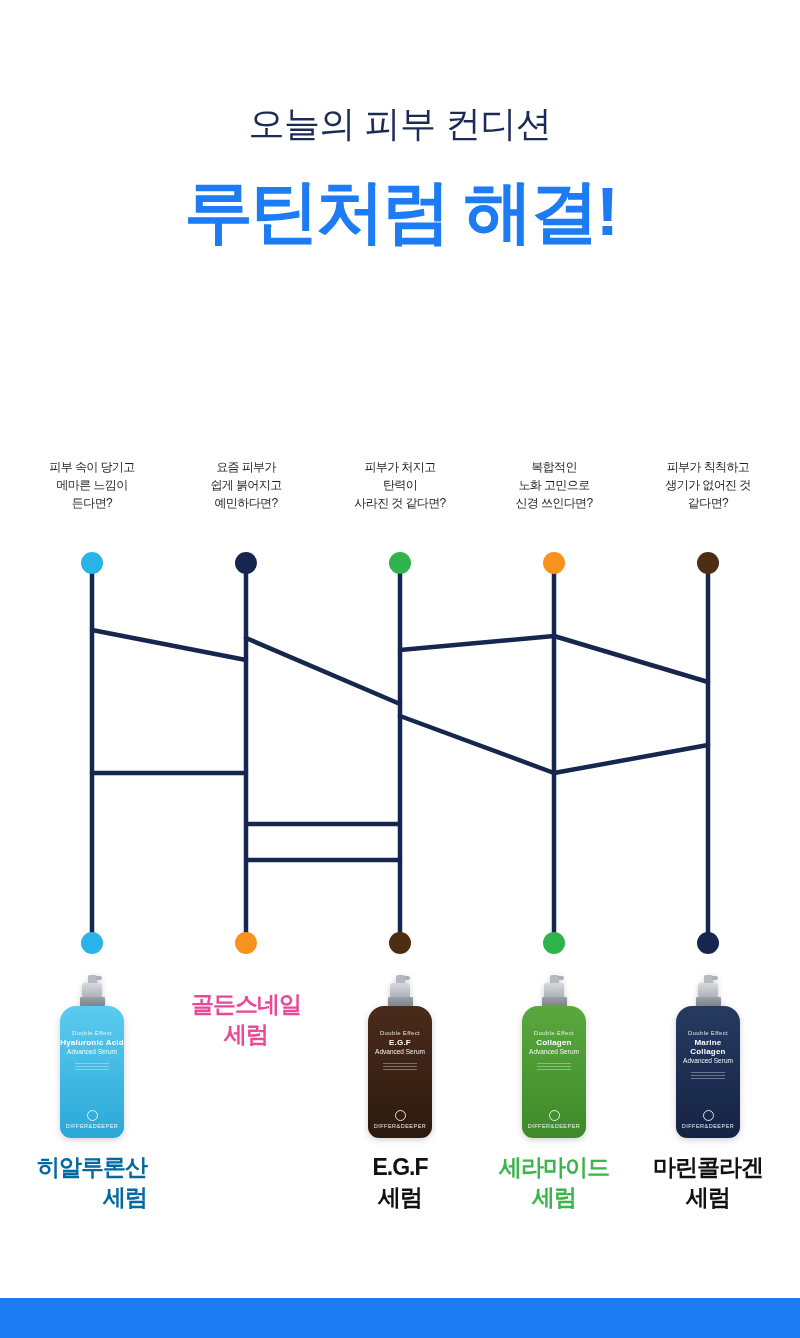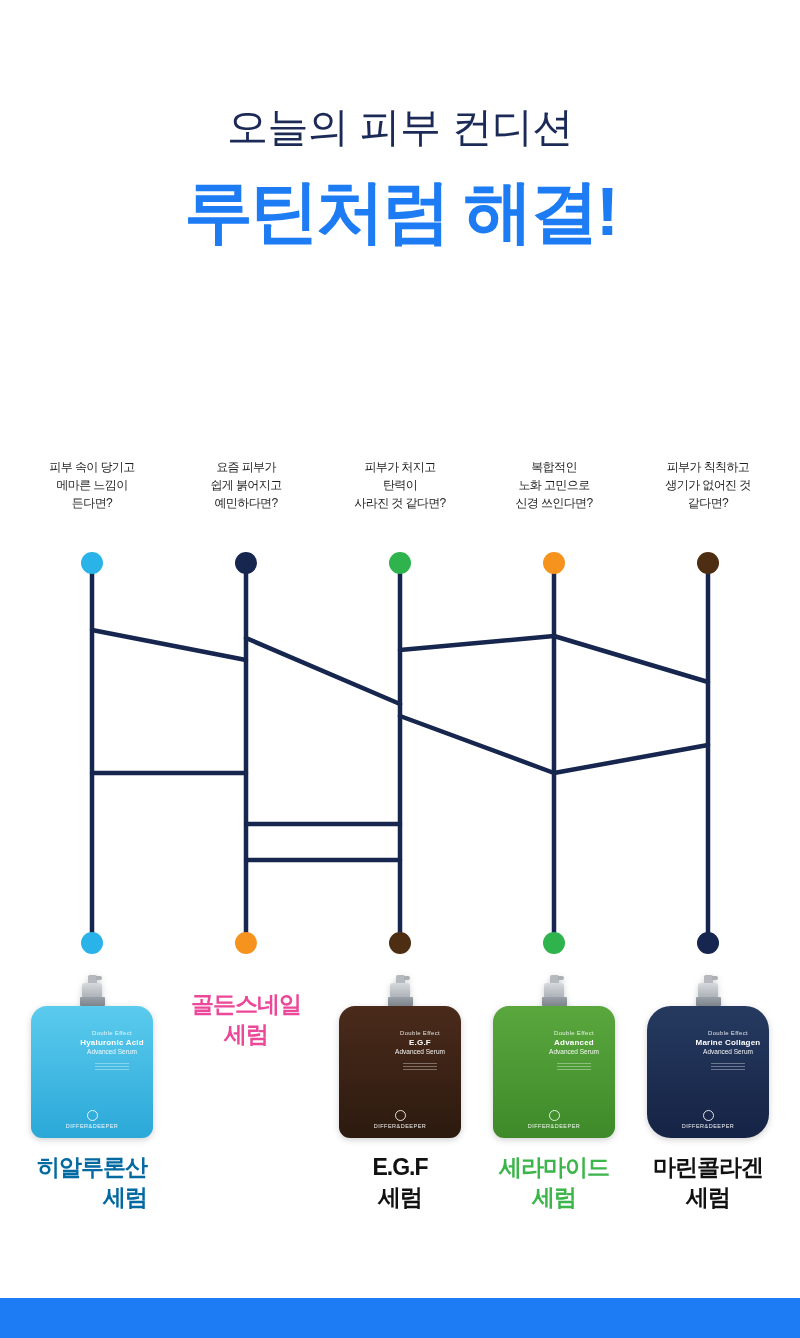--- a/index.html
+++ b/index.html
@@ -2,21 +2,21 @@
 <html><head>
 <meta charset="utf-8">
 <style>
   html,body{margin:0;padding:0;background:#ffffff;}
   .page{
     position:relative;width:800px;height:1338px;margin:0 auto;background:#ffffff;
     font-family:"Liberation Sans","DejaVu Sans",sans-serif;overflow:hidden;
   }
   .title{
     position:absolute;top:100px;left:0;width:100%;text-align:center;
-    font-size:41px;font-weight:500;color:#1b2a57;letter-spacing:-0.5px;
+    font-size:36px;font-weight:500;color:#1b2a57;letter-spacing:-0.5px;
   }
   .headline{
     position:absolute;top:160px;left:0;width:100%;text-align:center;
     font-size:69px;font-weight:900;letter-spacing:-3px;line-height:1.5;
   }
   .questions{
     position:absolute;top:458px;left:15px;width:770px;
     display:grid;grid-template-columns:repeat(5,1fr);
   }
   .q-col{display:flex;justify-content:center;}
@@ -29,22 +29,22 @@
     position:absolute;top:975px;left:15px;width:770px;
     display:grid;grid-template-columns:repeat(5,1fr);justify-items:center;
   }
   .p-col{display:flex;flex-direction:column;align-items:center;}
   .bottle{display:flex;flex-direction:column;align-items:center;filter:drop-shadow(0 2px 3px rgba(0,0,0,0.18));}
   .pump-nozzle{width:9px;height:8px;background:#b6babf;border-radius:2px 2px 0 0;position:relative;}
   .pump-nozzle:after{content:"";position:absolute;left:8px;top:1px;width:6px;height:4px;background:#aab0b6;border-radius:0 2px 2px 0;}
   .pump-head{width:20px;height:14px;background:linear-gradient(180deg,#d6d9dd,#adb3b9);border-radius:3px 3px 1px 1px;}
   .pump-collar{width:25px;height:9px;background:linear-gradient(180deg,#9ba1a8,#7d848c);border-radius:1px;}
   .body{
-    width:82px;height:132px;border-radius:16px 16px 11px 11px;position:relative;
-    display:flex;flex-direction:column;align-items:flex-start;color:#ffffff;padding-left:40px;
+    width:64px;height:132px;border-radius:16px 16px 11px 11px;position:relative;
+    display:flex;flex-direction:column;align-items:flex-start;color:#ffffff;
   }
   .label{margin-top:24px;text-align:center;width:100%;}
   .lbl-small{font-size:6px;opacity:.85;letter-spacing:.3px;}
   .lbl-name{font-size:8px;font-weight:700;margin-top:2px;letter-spacing:.2px;}
   .lbl-sub{font-size:6.5px;margin-top:1px;opacity:.95;}
   .fineprint{margin-top:8px;display:flex;flex-direction:column;align-items:center;gap:2px;}
   .fineprint span{display:block;width:34px;height:1px;background:rgba(255,255,255,.35);}
   .brand-wrap{position:absolute;bottom:9px;left:0;width:100%;display:flex;flex-direction:column;align-items:center;gap:2px;}
   .brand-logo{width:9px;height:9px;border:1px solid rgba(255,255,255,.85);border-radius:50%;}
   .brand{font-size:5.5px;letter-spacing:.5px;opacity:.92;}
@@ -181,21 +181,21 @@
   </div>
 
   <div class="p-col">
     <div class="bottle">
       <div class="pump-nozzle"></div>
       <div class="pump-head"></div>
       <div class="pump-collar"></div>
       <div class="body" style="background: linear-gradient(rgb(90, 167, 62), rgb(62, 138, 42));">
         <div class="label">
           <div class="lbl-small">Double Effect</div>
-          <div class="lbl-name">Advanced</div>
+          <div class="lbl-name">Collagen</div>
           <div class="lbl-sub">Advanced Serum</div>
           <div class="fineprint">
                 <span></span>
                 <span></span>
                 <span></span>
               </div>
         </div>
         <div class="brand-wrap">
           <div class="brand-logo"></div>
           <div class="brand">DIFFER&amp;DEEPER</div>
@@ -204,21 +204,21 @@
     </div>
     <div class="p-name" style="color: rgb(60, 181, 74);">세라마이드
 세럼</div>
   </div>
 
   <div class="p-col">
     <div class="bottle">
       <div class="pump-nozzle"></div>
       <div class="pump-head"></div>
       <div class="pump-collar"></div>
-      <div class="body" style="background: linear-gradient(rgb(38, 58, 96), rgb(21, 35, 69)); border-radius: 24px;">
+      <div class="body" style="background: linear-gradient(rgb(38, 58, 96), rgb(21, 35, 69));">
         <div class="label">
           <div class="lbl-small">Double Effect</div>
           <div class="lbl-name">Marine Collagen</div>
           <div class="lbl-sub">Advanced Serum</div>
           <div class="fineprint">
                 <span></span>
                 <span></span>
                 <span></span>
               </div>
         </div>

